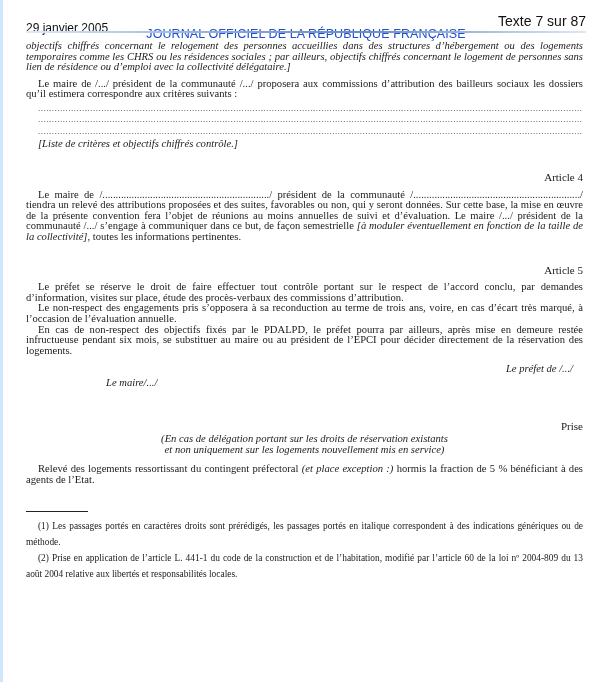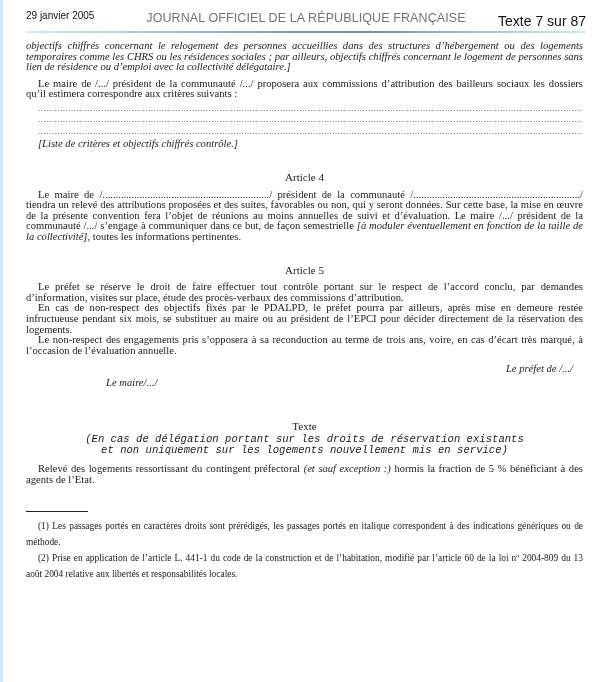--- a/index.html
+++ b/index.html
@@ -11,37 +11,37 @@
     color: #1a1a1a;
   }
   .left-strip {
     position: absolute; left: 0; top: 0; width: 3px; height: 682px;
     background: #cfe6fb;
   }
   .header {
     position: absolute; left: 26px; top: 10px; width: 560px; height: 20px;
     font-family: "Liberation Sans", "DejaVu Sans", sans-serif;
   }
-  .header .date { position: absolute; left: 0; top: 0; font-size: 10px; color: #111; }
-  .header .title { position: absolute; left: 0; right: 0; top: 1px; text-align: center; font-size: 12.5px; color: #737373; letter-spacing: 0.1px; }
+  .header .date { position: absolute; left: 0; top: 11px; font-size: 12px; color: #111; }
+  .header .title { position: absolute; left: 0; right: 0; top: 17px; text-align: center; font-size: 12.5px; color: #1d4ed8; letter-spacing: 0.1px; }
   .header .pageno { position: absolute; right: 0; top: 3px; font-size: 14px; color: #111; }
   .header-rule {
     position: absolute; left: 26px; top: 31px; width: 560px; height: 2px;
     background: linear-gradient(to right, #dde8f5 0%, #8aa3c8 40%, #6f8cb8 60%, #dde8f5 100%);
   }
   .content {
     position: absolute; left: 26px; top: 41px; width: 557px;
     font-size: 10.6px; line-height: 10.6px;
   }
   p { margin: 0; text-align: justify; }
   .indent { text-indent: 12px; }
   .it { font-style: italic; }
-  .center { text-align: center; font-family: Liberation Mono, monospace; }
+  .center { text-align: center; }
   .dots { overflow: hidden; white-space: nowrap; margin-left: 12px; height: 11.5px; line-height: 11.5px; color: #333; font-size: 9px; letter-spacing: 0.5px; }
-  .article-title { text-align: center; font-size: 11px; margin-top: 13px; margin-bottom: 7px; }
+  .article-title { text-align: right; font-size: 11px; margin-top: 13px; margin-bottom: 7px; }
   .sig { position: relative; height: 24px; margin-top: 8px; }
   .sig .l1 { position: absolute; left: 80px; top: 14px; font-style: italic; }
   .sig .l2 { position: absolute; left: 6px; top: 11px; font-style: italic; }
   .sig .r1 { position: absolute; right: 10px; top: 0; font-style: italic; }
   .fn-rule { width: 62px; height: 1px; background: #222; margin-top: 26px; margin-bottom: 6px; }
   .footnote { font-size: 9.4px; line-height: 16px; }
 </style>
 </head>
 <body>
 
@@ -62,29 +62,29 @@
     <div class="dots">......................................................................................................................................................................................................................</div>
     <div class="dots">......................................................................................................................................................................................................................</div>
   </div>
   <p class="it" style="margin-left:12px;margin-top:2px">[Liste de critères et objectifs chiffrés contrôle.]</p>
 
   <div class="article-title" style="margin-top:22px">Article 4</div>
   <p class="indent"><span>Le maire de /.............................................................../ président de la communauté /.............................................................../ tiendra un relevé des attributions proposées et des suites, favorables ou non, qui y seront données. Sur cette base, la mise en œuvre de la présente convention fera l’objet de réunions au moins annuelles de suivi et d’évaluation. Le maire /.../ président de la communauté /.../  s’engage à communiquer dans ce but, de façon semestrielle </span><span class="it">[à moduler éventuellement en fonction de la taille de la collectivité]</span><span>, toutes les informations pertinentes.</span></p>
 
   <div class="article-title" style="margin-top:22px">Article 5</div>
   <p class="indent">Le préfet se réserve le droit de faire effectuer tout contrôle portant sur le respect de l’accord conclu, par demandes d’information, visites sur place, étude des procès-verbaux des commissions d’attribution.</p>
+  <p class="indent">Le non-respect des engagements pris s’opposera à sa reconduction au terme de trois ans, voire, en cas d’écart très marqué, à l’occasion de l’évaluation annuelle.</p>
   <p class="indent">En cas de non-respect des objectifs fixés par le PDALPD, le préfet pourra par ailleurs, après mise en demeure restée infructueuse pendant six mois, se substituer au maire ou au président de l’EPCI pour décider directement de la réservation des logements.</p>
-  <p class="indent">Le non-respect des engagements pris s’opposera à sa reconduction au terme de trois ans, voire, en cas d’écart très marqué, à l’occasion de l’évaluation annuelle.</p>
 
   <div class="sig">
     <span class="l1">Le maire/.../</span>
     <span class="r1">Le préfet de /.../</span>
   </div>
 
-  <div class="article-title" style="margin-top:33px;margin-bottom:2px">Texte</div>
+  <div class="article-title" style="margin-top:33px;margin-bottom:2px">Prise</div>
   <div class="center it">(En cas de délégation portant sur les droits de réservation existants</div>
   <div class="center it">et non uniquement sur les logements nouvellement mis en service)</div>
-  <p class="indent" style="margin-top:9px"><span>Relevé des logements ressortissant du contingent préfectoral </span><span class="it">(et sauf exception :)</span><span> hormis la fraction de 5 % bénéficiant à des agents de l’Etat.</span></p>
+  <p class="indent" style="margin-top:9px"><span>Relevé des logements ressortissant du contingent préfectoral </span><span class="it">(et place exception :)</span><span> hormis la fraction de 5 % bénéficiant à des agents de l’Etat.</span></p>
 
   <div class="fn-rule"></div>
   <p class="indent footnote">(1) Les passages portés en caractères droits sont prérédigés, les passages portés en italique correspondent à des indications génériques ou de méthode.</p>
   <p class="indent footnote">(2) Prise en application de l’article L. 441-1 du code de la construction et de l’habitation, modifié par l’article 60 de la loi nº 2004-809 du 13 août 2004 relative aux libertés et responsabilités locales.</p>
 </div>
 
 </body></html>

